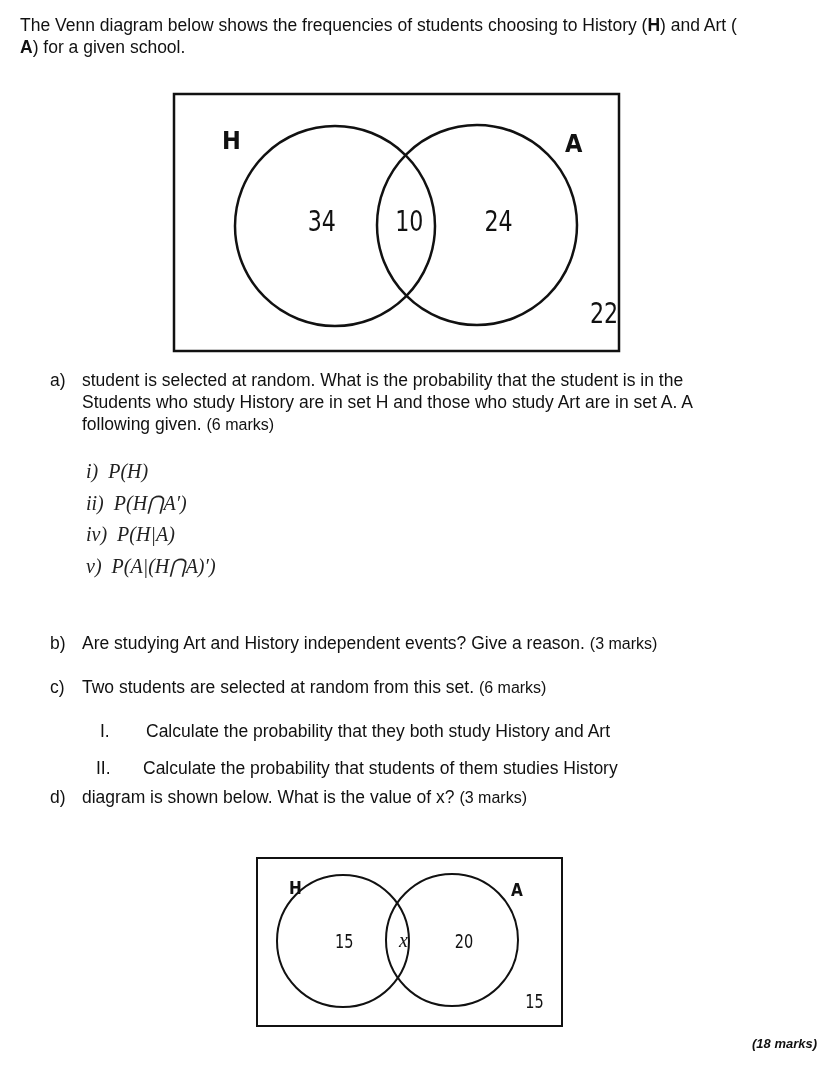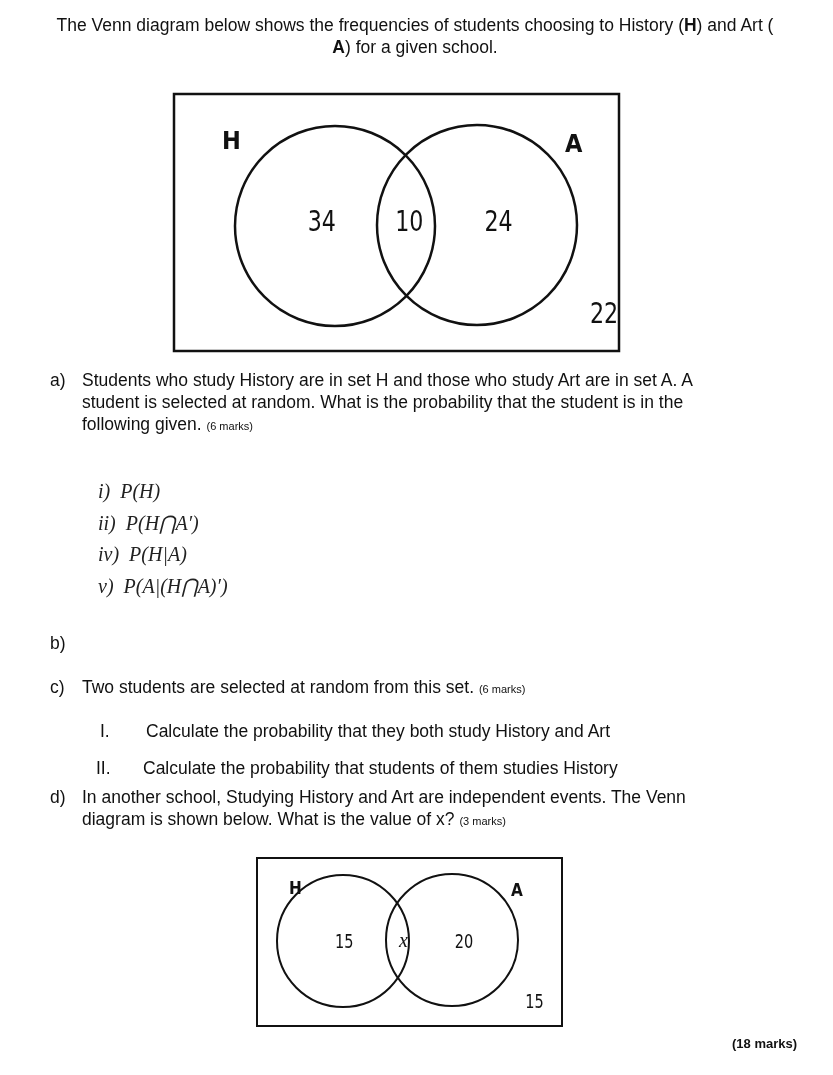--- a/index.html
+++ b/index.html
@@ -1,29 +1,29 @@
 <!DOCTYPE html>
 <html><head>
 <meta charset="utf-8">
 <style>
   html, body { margin: 0; padding: 0; background: #ffffff; }
   body {
     width: 833px; height: 1075px; position: relative; overflow: hidden;
     font-family: "Liberation Sans", sans-serif; color: #111;
   }
   .abs { position: absolute; }
-  .intro { left: 20px; top: 14px; width: 790px; font-size: 17.5px; line-height: 22px; text-align: center; }
+  .intro { left: 20px; top: 14px; width: 790px; font-size: 17.5px; line-height: 22px; }
   .intro b { font-weight: bold; }
   .q { font-size: 17.5px; line-height: 22px; }
   .q .letter { position: absolute; left: 0; }
   .q .txt { position: absolute; left: 32px; }
-  .marks { font-size: 11px; }
+  .marks { font-size: 16px; }
   .math { font-family: "Liberation Serif", serif; font-style: italic; font-size: 20px; color: #222; line-height: 31.5px; }
   .sub { font-size: 17.5px; line-height: 22px; }
-  .total { font-family: "Liberation Sans", sans-serif; font-weight: bold; font-size: 13px; }
+  .total { font-family: "Liberation Sans", sans-serif; font-style: italic; font-weight: bold; font-size: 13px; margin-left: 20px; }
   svg text { font-family: "DejaVu Sans Condensed", "DejaVu Sans", sans-serif; }
 </style>
 </head>
 <body>
 
 <div class="abs intro">
   <span>The Venn diagram below shows the frequencies of students choosing to History (</span><b>H</b><span>) and Art (</span><br><b>A</b><span>) for a given school.</span>
 </div>
 
 <svg class="abs" style="left:170px; top:90px;" width="455" height="265">
@@ -34,35 +34,36 @@
   <text x="395" y="62" font-size="25" font-weight="bold" fill="#111">A</text>
   <text x="138" y="141" font-size="29" fill="#111" transform="scale(0.85,1) translate(24,0)">34</text>
   <text x="225" y="141" font-size="29" fill="#111" transform="scale(0.85,1) translate(40,0)">10</text>
   <text x="315" y="141" font-size="29" fill="#111" transform="scale(0.85,1) translate(55,0)">24</text>
   <text x="420" y="233" font-size="29" fill="#111" transform="scale(0.85,1) translate(74,0)">22</text>
 </svg>
 
 <div class="abs q" style="left:50px; top:369px; width:760px; height:70px;">
   <span class="letter">a)</span>
   <div class="txt">
+    <div>student is selected at random. What is the probability that the student is in the</div>
     <div>Students who study History are in set H and those who study Art are in set A. A</div>
-    <div>student is selected at random. What is the probability that the student is in the</div>
     <div><span>following given.</span> <span class="marks">(6 marks)</span></div>
   </div>
 </div>
 
-<div class="abs math" style="left:98px; top:456px;margin-top:20px;">
+<div class="abs math" style="left:86px; top:456px;">
   <div><span>i)</span>&nbsp; <span>P(H)</span></div>
   <div><span>ii)</span>&nbsp; <span>P(H⋂A′)</span></div>
   <div><span>iv)</span>&nbsp; <span>P(H|A)</span></div>
   <div><span>v)</span>&nbsp; <span>P(A|(H⋂A)′)</span></div>
 </div>
 
 <div class="abs q" style="left:50px; top:632px; width:760px; height:24px;">
   <span class="letter">b)</span>
+  <div class="txt"><span>Are studying Art and History independent events? Give a reason.</span> <span class="marks">(3 marks)</span></div>
 </div>
 
 <div class="abs q" style="left:50px; top:676px; width:760px; height:24px;">
   <span class="letter">c)</span>
   <div class="txt"><span>Two students are selected at random from this set.</span> <span class="marks">(6 marks)</span></div>
 </div>
 
 <div class="abs sub" style="left:96px; top:720px; width:700px;">
   <div style="position:relative; height:22px;">
     <span style="position:absolute; left:4px;">I.</span>
@@ -70,21 +71,20 @@
   </div>
   <div style="position:relative; height:22px;margin-top:15px;">
     <span style="position:absolute; left:0px;">II.</span>
     <span style="position:absolute; left:47px;">Calculate the probability that students of them studies History</span>
   </div>
 </div>
 
 <div class="abs q" style="left:50px; top:786px; width:760px; height:48px;">
   <span class="letter">d)</span>
   <div class="txt">
-    <div>In another school, Studying History and Art are independent events.  The Venn</div>
     <div><span>diagram is shown below. What is the value of x?</span> <span class="marks">(3 marks)</span></div>
   </div>
 </div>
 
 <svg class="abs" style="left:255px; top:856px;" width="310" height="173">
   <rect x="2" y="2" width="305" height="168" fill="none" stroke="#111" stroke-width="2"></rect>
   <circle cx="88" cy="85" r="66" fill="none" stroke="#111" stroke-width="2"></circle>
   <circle cx="197" cy="84" r="66" fill="none" stroke="#111" stroke-width="2"></circle>
   <text x="34" y="38" font-size="17" font-weight="bold" fill="#111">H</text>
   <text x="256" y="40" font-size="17" font-weight="bold" fill="#111">A</text>

